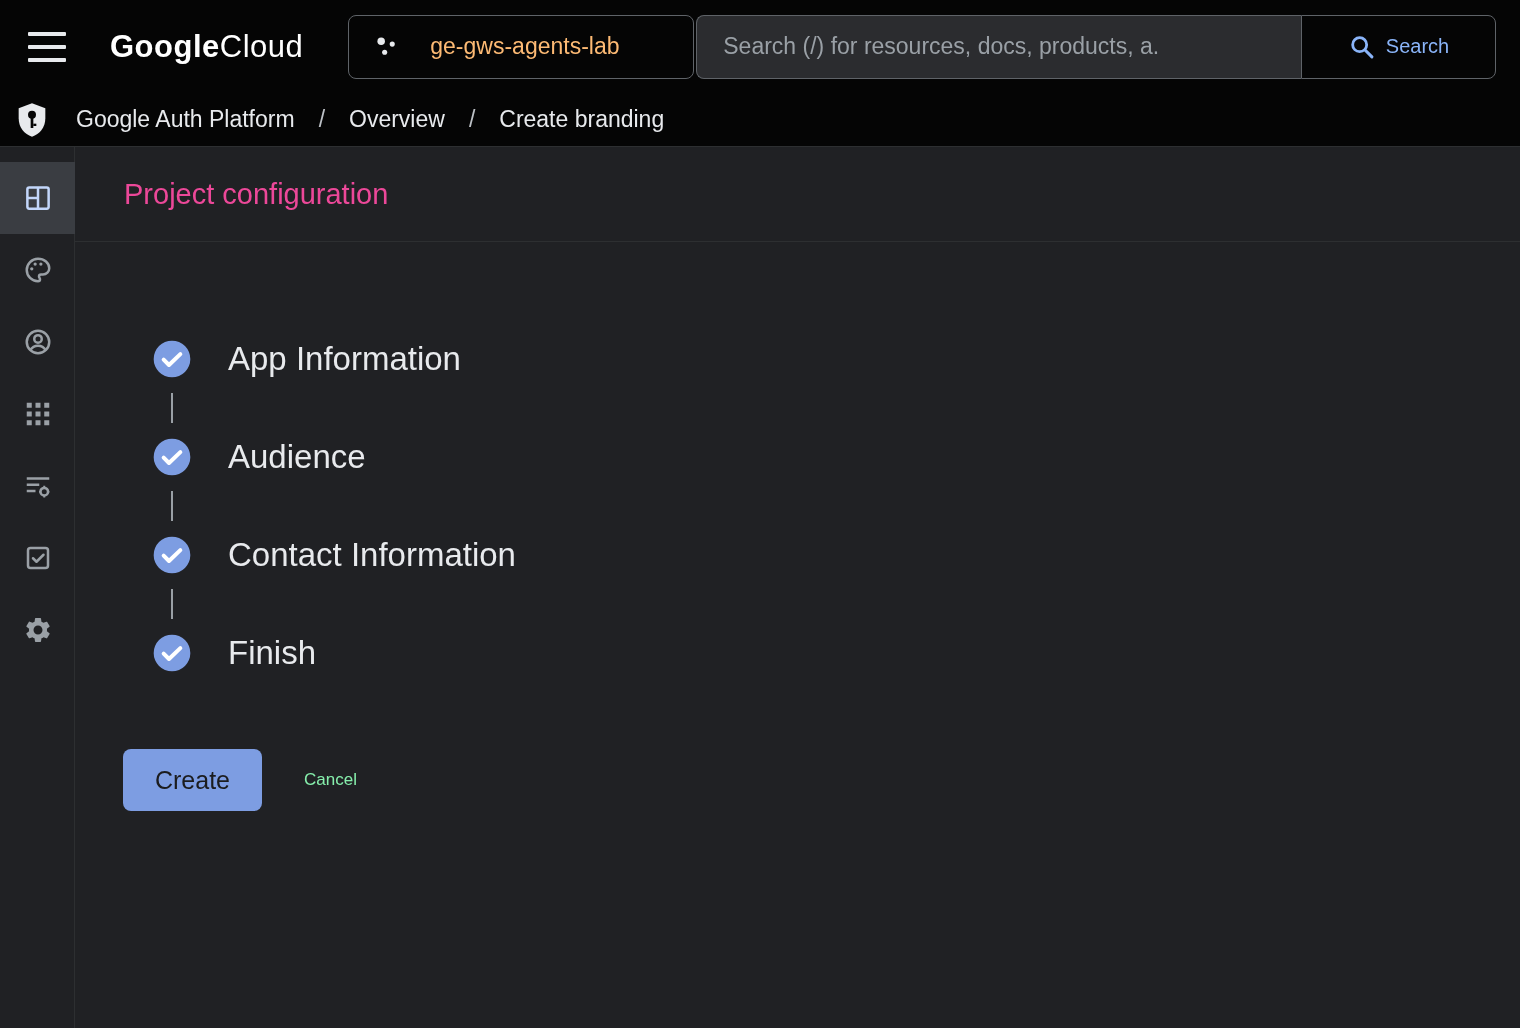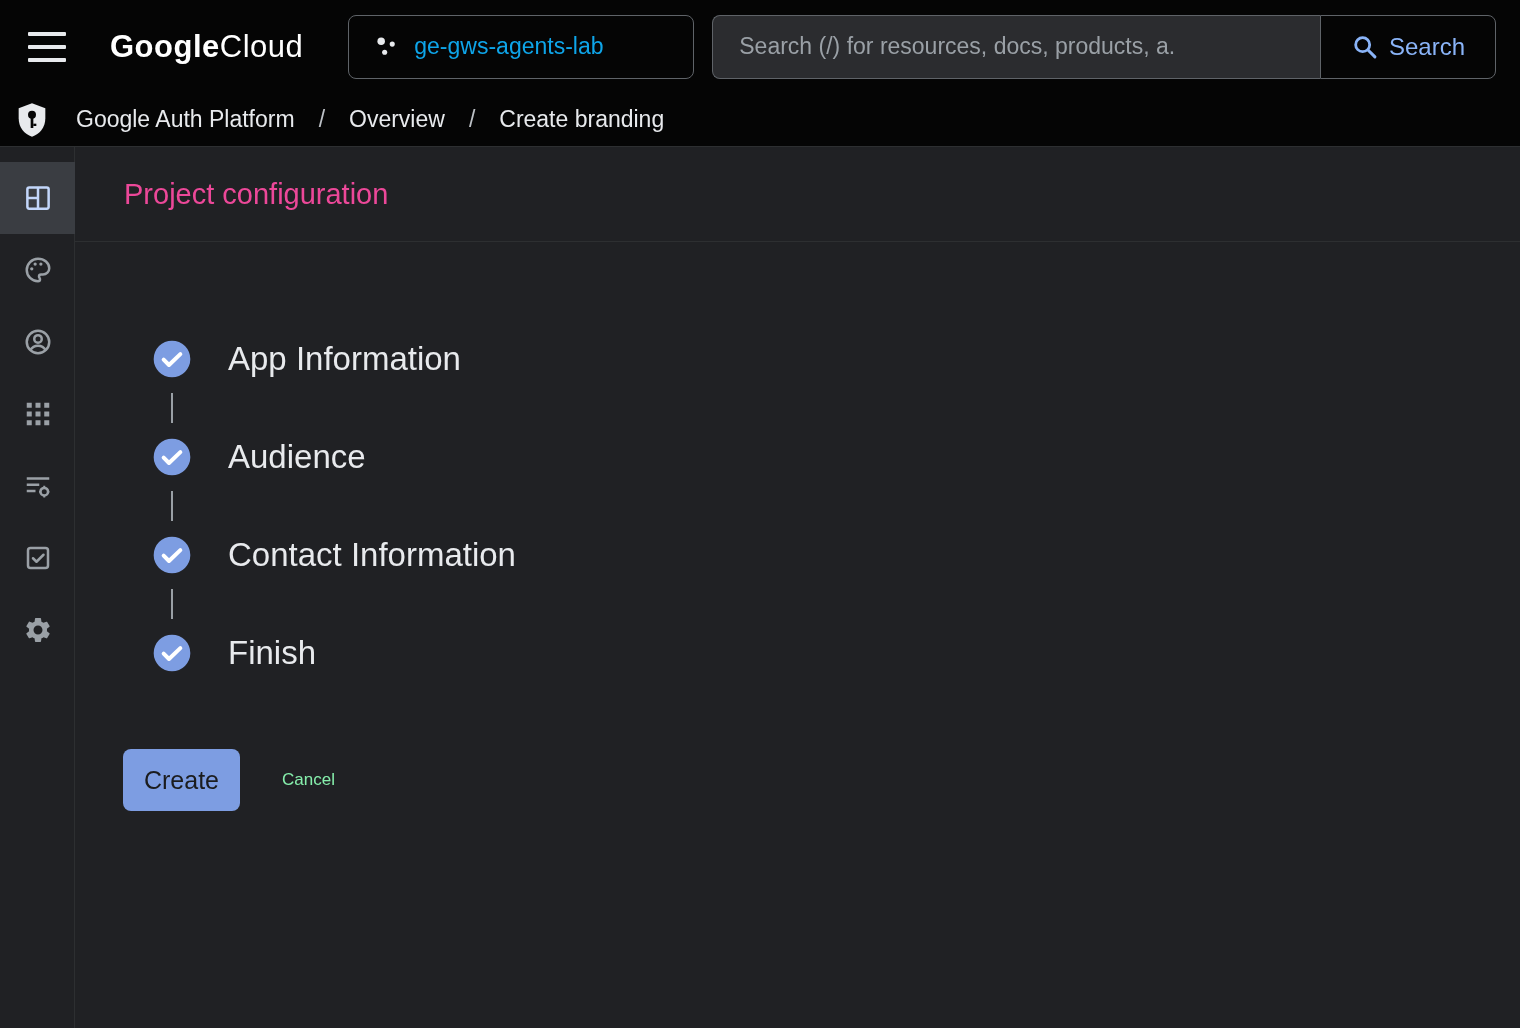--- a/index.html
+++ b/index.html
@@ -36,57 +36,57 @@
 
   .project-selector {
     margin-left: 45px;
     height: 64px;
     min-width: 346px;
     background: transparent;
     border: 1px solid #5f6368;
     border-radius: 8px;
     display: flex; align-items: center;
     padding: 0 24px;
-    gap: 13px;
-    color: #0ea5e9;
+    gap: 29px;
+    color: #fdba74;
     font-size: 23px;
     cursor: pointer;
   }
 
   .search-wrap {
-    margin-left: 18px;
+    margin-left: 2px;
     margin-right: 24px;
     flex: 1;
     height: 64px;
     display: flex;
   }
   .search-input {
     flex: 1;
     height: 64px;
     background: #2b2c2f;
     border: 1px solid #5f6368;
     border-right: none;
     border-radius: 8px 0 0 8px;
     padding: 0 26px;
     font-size: 23px;
     color: #e8eaed;
     font-family: "Liberation Sans", sans-serif;
     outline: none;
   }
   .search-input::placeholder { color: #9aa0a6; }
   .search-btn {
-    width: 176px;
+    width: 195px;
     height: 64px;
     background: #050505;
     border: 1px solid #5f6368;
     border-radius: 0 8px 8px 0;
     display: flex; align-items: center; justify-content: center;
     gap: 10px;
     color: #8ab4f8;
-    font-size: 24px;
+    font-size: 20px;
     font-weight: 500;
     cursor: pointer;
     font-family: "Liberation Sans", sans-serif;
   }
 
   
   .breadcrumb-bar {
     height: 54px;
     background: #050505;
     border-bottom: 1px solid #2d2f31;
@@ -143,21 +143,21 @@
     margin: 14px 0 14px 19px;
     background: #9aa0a6;
   }
 
   .actions {
     margin-top: 76px;
     padding-left: 48px;
     display: flex; align-items: center; gap: 42px;
   }
   .create-btn {
-    width: 117px; height: 62px;
+    width: 139px; height: 62px;
     background: #7d9de2;
     color: #1b1c1e;
     border: none;
     border-radius: 8px;
     font-size: 25px;
     font-weight: 500;
     cursor: pointer;
     font-family: "Liberation Sans", sans-serif;
   }
   .cancel-btn {

